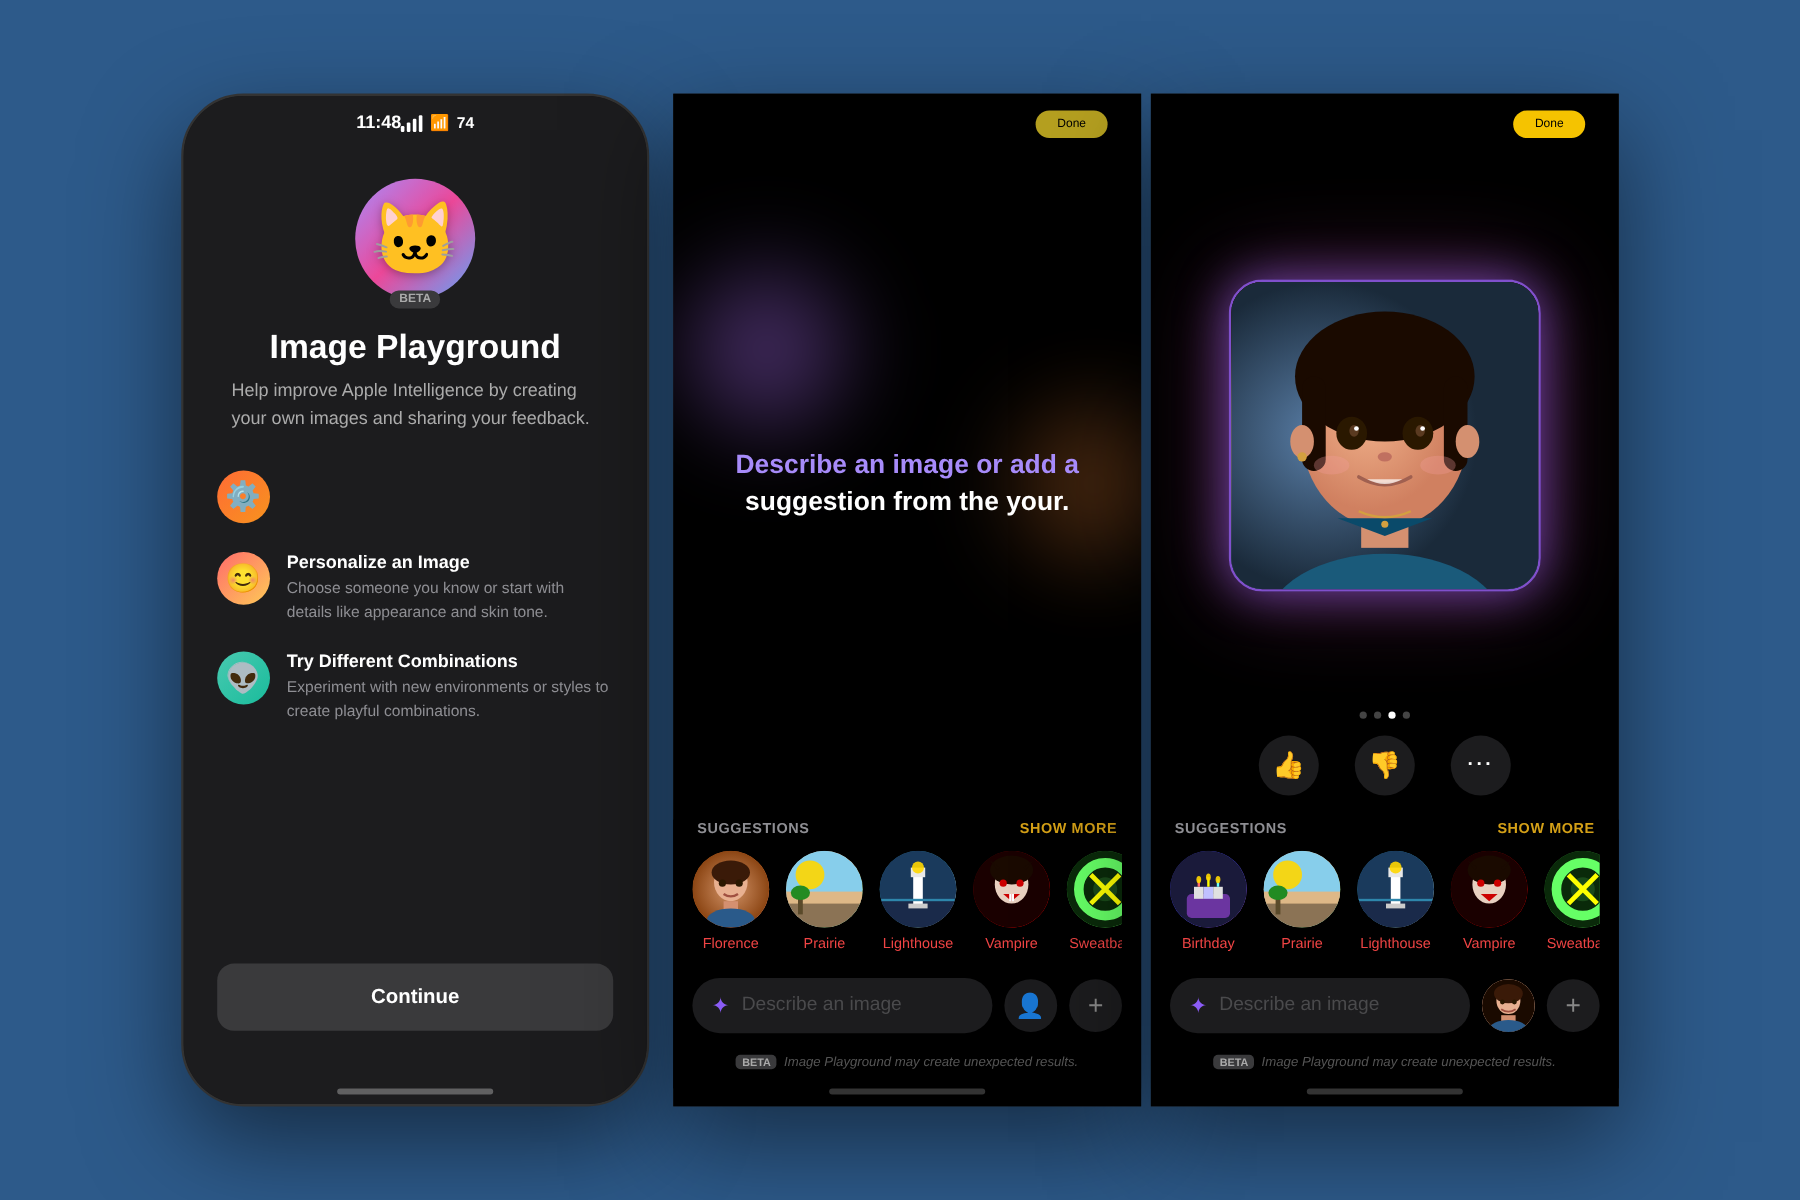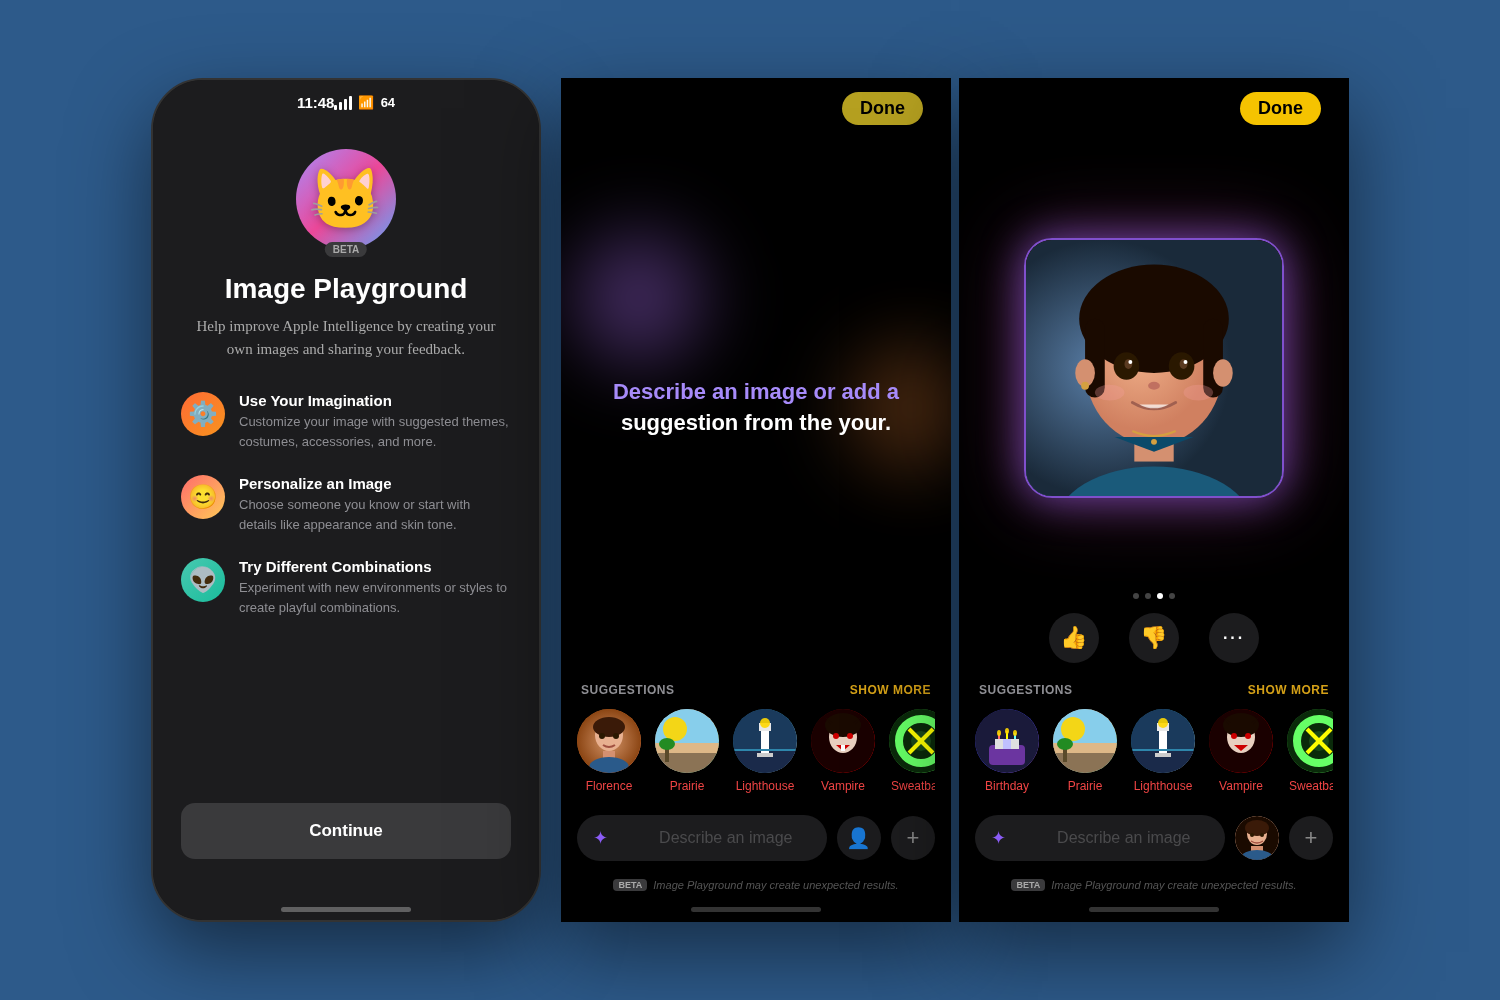--- a/index.html
+++ b/index.html
@@ -112,25 +112,24 @@
     .screen1-title {
       color: white;
       font-size: 28px;
       font-weight: 800;
       margin-top: 24px;
       text-align: center;
     }
     .screen1-subtitle {
       color: #ababab;
       font-size: 15px;
-      text-align: center;
+      text-align: left;
       margin-top: 10px;
       padding: 0 40px;
       line-height: 1.5;
-      font-family: Liberation Serif, serif;
     }
     .features-list {
       margin-top: 32px;
       padding: 0 28px;
       width: 100%;
     }
     .feature-item {
       display: flex;
       align-items: flex-start;
       gap: 14px;
@@ -196,22 +195,22 @@
       display: flex;
       justify-content: flex-end;
       padding: 14px 28px 8px;
     }
     .done-btn {
       background: #b5a020;
       color: #000;
       border: none;
       border-radius: 20px;
       padding: 6px 18px;
-      font-size: 18px;
-      font-weight: 700;
+      font-size: 10px;
+      font-weight: 400;
       cursor: pointer;
     }
     .done-btn.yellow {
       background: #f5c300;
     }
     .glow-area {
       flex: 1;
       position: relative;
       display: flex;
       align-items: center;
@@ -325,21 +324,20 @@
       align-items: center;
       gap: 10px;
     }
     .input-icon {
       color: #8b5cf6;
       font-size: 18px;
     }
     .input-placeholder {
       color: #4a4a4c;
       font-size: 16px;
-      margin-left: 41px;
     }
     .person-btn {
       width: 44px;
       height: 44px;
       background: #1c1c1e;
       border-radius: 50%;
       display: flex;
       align-items: center;
       justify-content: center;
       cursor: pointer;
@@ -501,42 +499,38 @@
       <div class="status-bar">
         <span>11:48</span>
         <div class="status-right">
           <div class="signal-bars">
             <div class="bar" style="height:5px"></div>
             <div class="bar" style="height:8px"></div>
             <div class="bar" style="height:11px"></div>
             <div class="bar" style="height:14px"></div>
           </div>
           <span>📶</span>
-          <span style="font-size:13px;color:white;font-weight:600;">64</span>
+          <span style="font-size:13px;color:white;font-weight:600;">74</span>
         </div>
       </div>
 
       <div class="avatar-container">
         <div class="avatar-circle">
           <span class="cat-emoji">🐱</span>
         </div>
         <div class="beta-badge">BETA</div>
       </div>
 
       <div class="screen1-title">Image Playground</div>
       <div class="screen1-subtitle">Help improve Apple Intelligence by creating your own images and sharing your feedback.</div>
 
       <div class="features-list">
 
         <div class="feature-item">
           <div class="feature-icon gear">⚙️</div>
-          <div>
-            <div class="feature-text-title">Use Your Imagination</div>
-            <div class="feature-text-desc">Customize your image with suggested themes, costumes, accessories, and more.</div>
-          </div>
         </div>
 
         <div class="feature-item">
           <div class="feature-icon person">😊</div>
           <div>
             <div class="feature-text-title">Personalize an Image</div>
             <div class="feature-text-desc">Choose someone you know or start with details like appearance and skin tone.</div>
           </div>
         </div>
 

